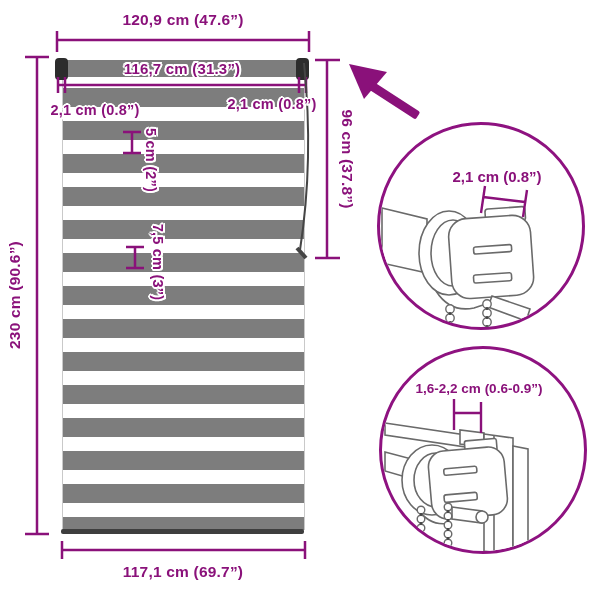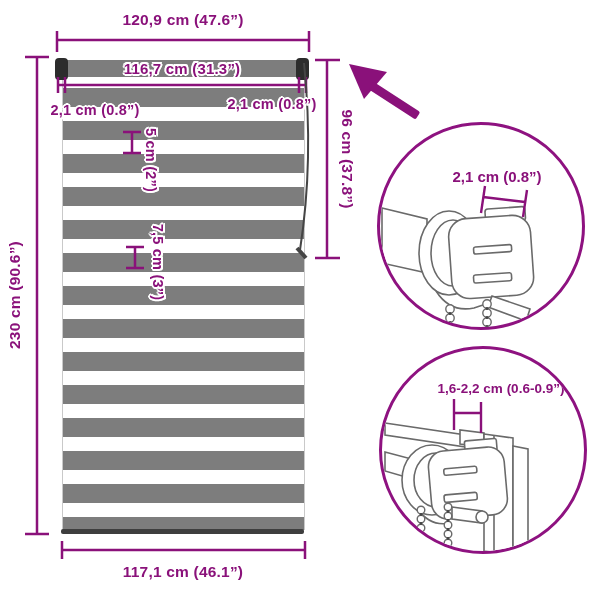--- a/index.html
+++ b/index.html
@@ -43,21 +43,21 @@
     background:#fff;box-sizing:border-box;overflow:hidden;z-index:2;
   }
   .detail-circle.top{left:377px;top:122px;}
   .detail-circle.bottom{left:379px;top:346px;}
   .detail-circle svg{position:absolute;left:0;top:0;}
   .detail-label{
     position:absolute;z-index:3;font-weight:bold;color:#8A117A;white-space:nowrap;
     transform:translate(-50%,-50%);
   }
   .detail-label.top-lbl{left:117px;top:51px;font-size:15px;}
-  .detail-label.bottom-lbl{left:119px;top:39px;font-size:13.5px;}
+  .detail-label.bottom-lbl{left:97px;top:39px;font-size:13.5px;}
 </style>
 </head>
 <body>
 
 <div class="stage">
 
   <div class="roller">
     <div class="bar"></div>
     <div class="cap left"></div>
     <div class="cap right"></div>
@@ -95,21 +95,21 @@
   </svg>
 
   <div class="dim" style="left:183px;top:20px;">120,9 cm (47.6”)</div>
   <div class="dim halo" style="left:182px;top:68px;font-size:15px;">116,7 cm (31.3”)</div>
   <div class="dim small halo" style="left:95px;top:110px;">2,1 cm (0.8”)</div>
   <div class="dim small halo" style="left:272px;top:104px;">2,1 cm (0.8”)</div>
   <div class="dim small rot-cw halo" style="left:151px;top:160px;">5 cm (2”)</div>
   <div class="dim small rot-cw halo" style="left:158px;top:262px;">7,5 cm (3”)</div>
   <div class="dim rot-ccw" style="left:15px;top:295px;">230 cm (90.6”)</div>
   <div class="dim rot-cw" style="left:347px;top:159px;">96 cm (37.8”)</div>
-  <div class="dim" style="left:183px;top:572px;">117,1 cm (46.1”)</div>
+  <div class="dim" style="left:183px;top:572px;">117,1 cm (69.7”)</div>
 
   <div class="detail-circle top">
     <svg width="208" height="208" viewBox="0 0 208 208">
       <g stroke="#6A6A6A" stroke-width="1.6" fill="#fff">
         <polygon points="2,83 47,94 47,148 2,138"></polygon>
         <ellipse cx="69" cy="128" rx="30" ry="42"></ellipse>
         <ellipse cx="73" cy="128" rx="22" ry="33"></ellipse>
         <g transform="rotate(-4 110 130)">
           <rect x="108" y="84" width="40" height="14" rx="3"></rect>
           <rect x="70" y="92" width="82" height="80" rx="18"></rect>

